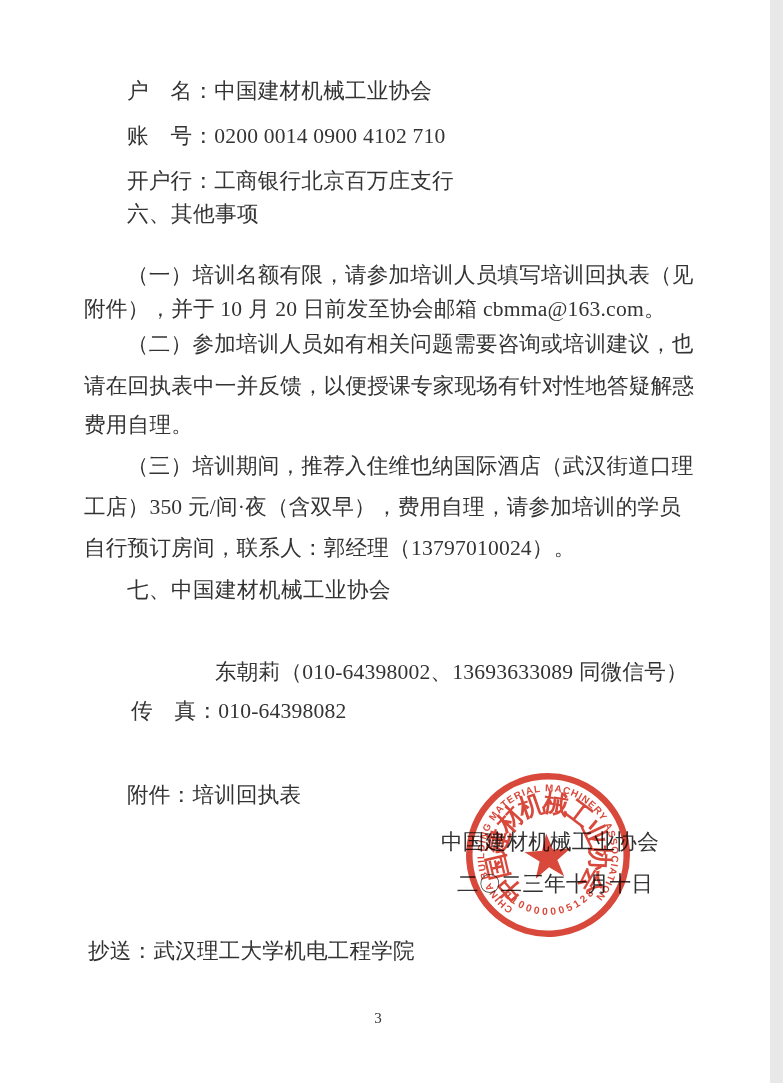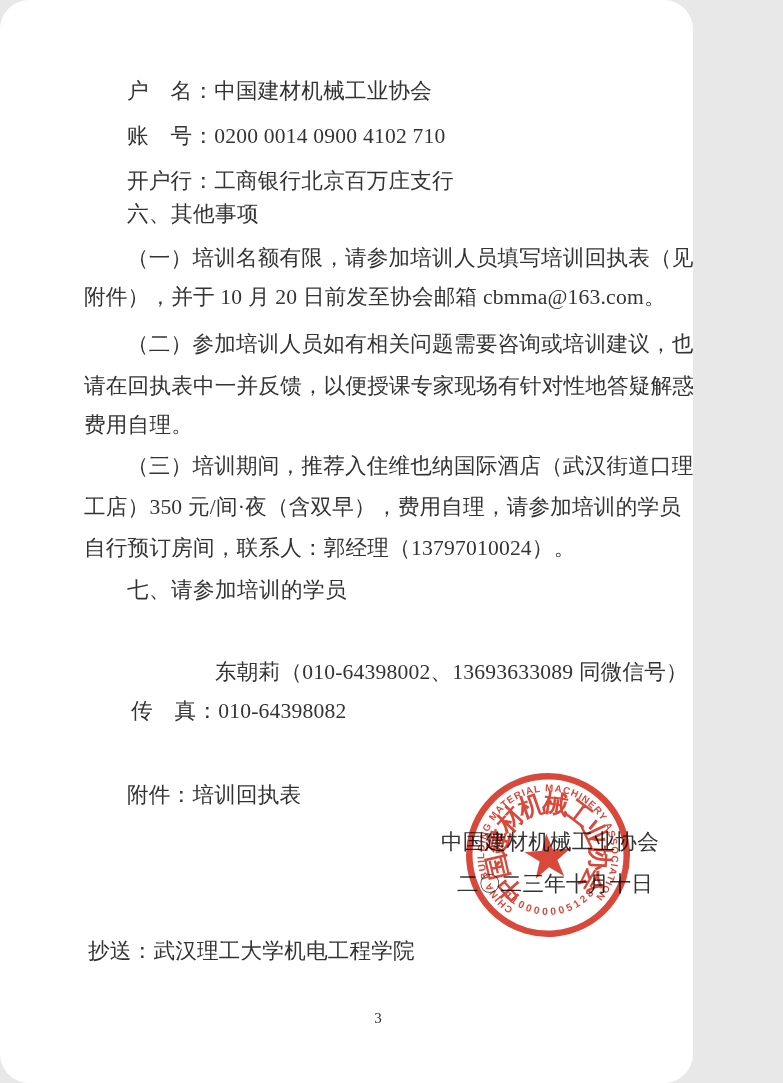--- a/index.html
+++ b/index.html
@@ -3,26 +3,25 @@
 <meta charset="utf-8">
 <style>
   :root{
     --text:#333;
     --stamp-red:#d5392b;
     --page-bg:#fff;
   }
   html,body{margin:0;padding:0;background:#e8e8e8;}
   .page{
     position:relative;
-    width:693px;height:1083px;
+    width:770px;height:1083px;
     background:var(--page-bg);
     overflow:hidden;
     font-family:"Liberation Serif","DejaVu Serif",serif;
     color:var(--text);
-    border-radius:29px;
   }
   .line{
     position:absolute;
     font-size:21.6px;
     line-height:1.05;
     white-space:pre;
     letter-spacing:0.2px;
   }
   .bold{font-weight:normal;letter-spacing:0.4px;}
   .pagenum{
@@ -60,30 +59,30 @@
 </head>
 <body>
 
 <div class="page">
 
   <div class="line" style="left:127px;top:80px">户　名：中国建材机械工业协会</div>
   <div class="line" style="left:127px;top:125px">账　号：0200 0014 0900 4102 710</div>
   <div class="line" style="left:127px;top:170px">开户行：工商银行北京百万庄支行</div>
 
   <div class="line bold" style="left:127px;top:203px">六、其他事项</div>
-  <div class="line" style="left:127px;top:247px">（一）培训名额有限，请参加培训人员填写培训回执表（见</div>
-  <div class="line" style="left:84px;top:286px">附件），并于 10 月 20 日前发至协会邮箱 cbmma@163.com。</div>
+  <div class="line" style="left:127px;top:264px">（一）培训名额有限，请参加培训人员填写培训回执表（见</div>
+  <div class="line" style="left:84px;top:298px">附件），并于 10 月 20 日前发至协会邮箱 cbmma@163.com。</div>
   <div class="line" style="left:127px;top:333px">（二）参加培训人员如有相关问题需要咨询或培训建议，也</div>
   <div class="line" style="left:84px;top:375px">请在回执表中一并反馈，以便授课专家现场有针对性地答疑解惑</div>
   <div class="line" style="left:84px;top:414px">费用自理。</div>
   <div class="line" style="left:127px;top:455px">（三）培训期间，推荐入住维也纳国际酒店（武汉街道口理</div>
   <div class="line" style="left:84px;top:496px">工店）350 元/间·夜（含双早），费用自理，请参加培训的学员</div>
   <div class="line" style="left:84px;top:537px">自行预订房间，联系人：郭经理（13797010024）。</div>
 
-  <div class="line bold" style="left:127px;top:579px">七、请参加培训的学员</div>
+  <div class="line bold" style="left:127px;top:579px">七、中国建材机械工业协会</div>
   <div class="line" style="left:215px;top:661px">东朝莉（010-64398002、13693633089 同微信号）</div>
   <div class="line" style="left:131px;top:700px">传　真：010-64398082</div>
 
   <div class="line" style="left:127px;top:784px">附件：培训回执表</div>
   <div class="line" style="left:441px;top:831px">中国建材机械工业协会</div>
   <div class="line" style="left:457px;top:873px">二〇二三年十月十日</div>
 
   <div class="line" style="left:88px;top:940px">抄送：武汉理工大学机电工程学院</div>
   <div class="pagenum">3</div>
 

